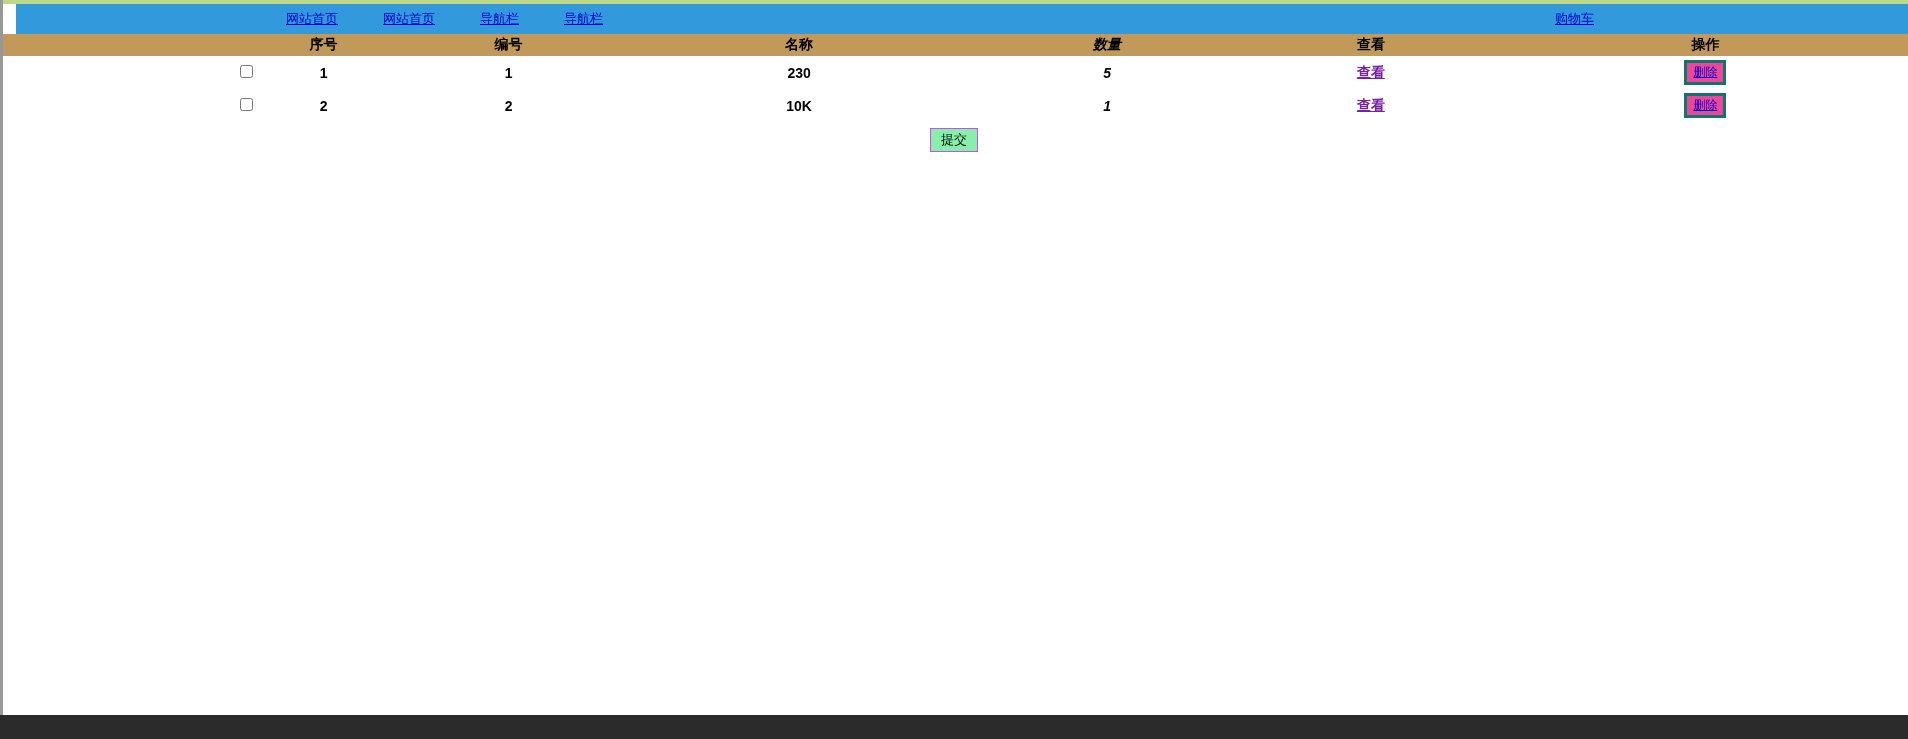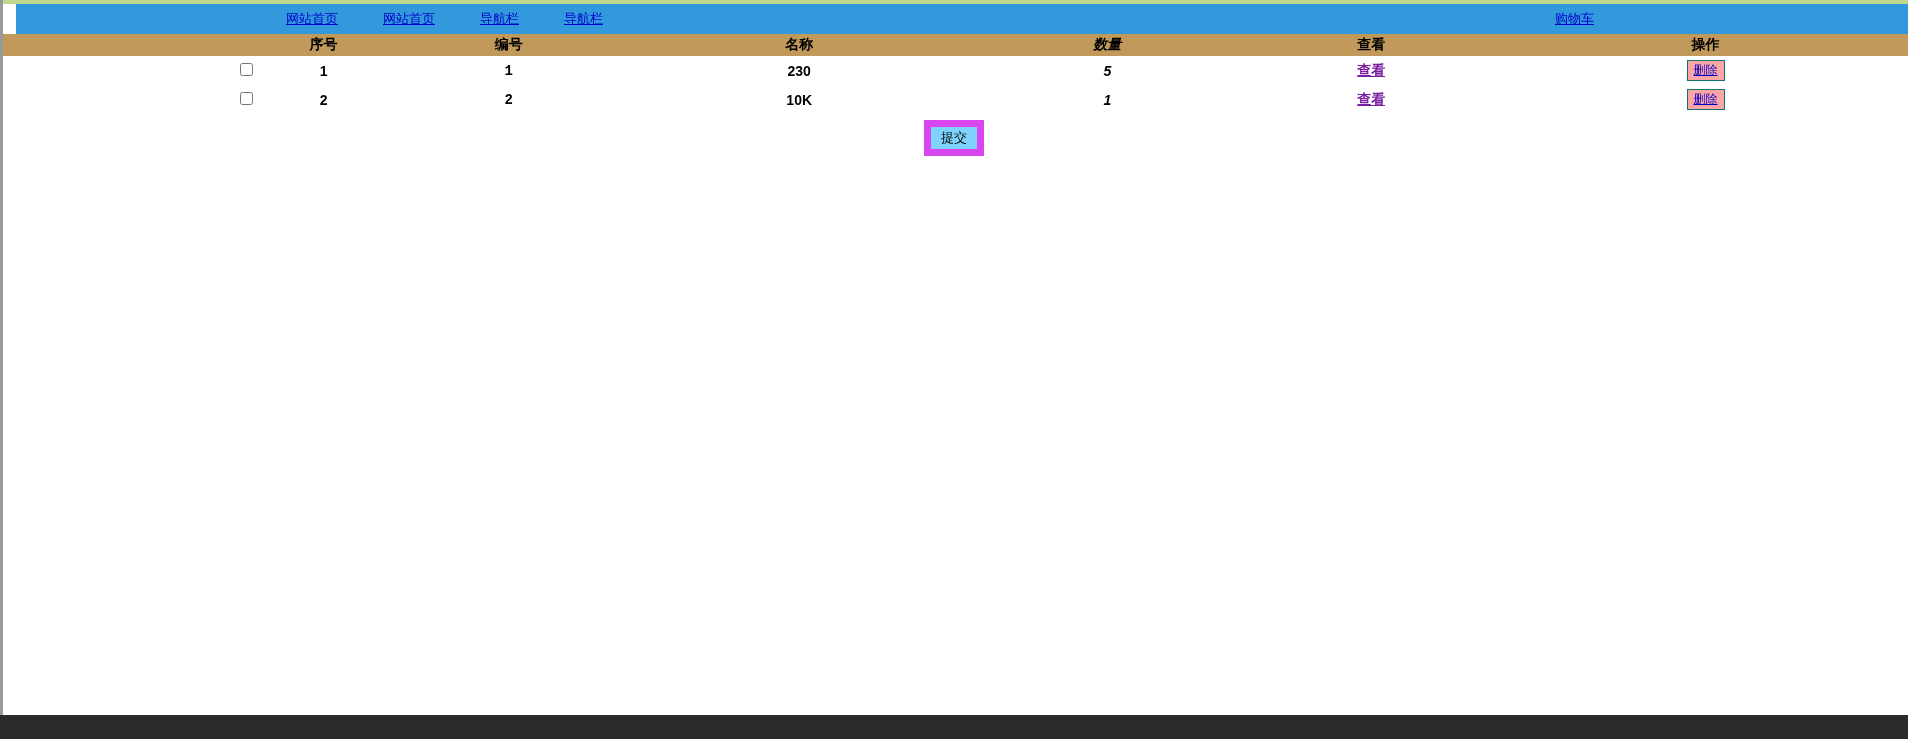--- a/index.html
+++ b/index.html
@@ -66,48 +66,48 @@
       color: #000;
       font-size: 14px;
     }
     tbody td {
       padding: 4px 0;
       text-align: center;
       vertical-align: middle;
     }
     .col-check { width: 6%; padding-left: 240px; }
     .col-seq { width: 8%; }
-    .col-id { width: 13%; font-family: Liberation Mono, monospace; }
+    .col-id { width: 13%; }
     .col-name { width: 20%; text-align: center; }
     .col-qty { width: 15%; font-style: italic; }
     .col-view { width: 15%; }
     .col-op { width: 23%; }
     .view-link {
       color: #7b1fa2;
       text-decoration: underline;
       font-weight: bold;
       cursor: pointer;
     }
     .del-btn {
-      background: #fca5a5;
-      border: 1px solid #0f766e;
+      background: #ec4899;
+      border: 3px solid #0f766e;
       padding: 1px 6px;
       font-size: 12px;
       color: #0000cc;
       text-decoration: underline;
       cursor: pointer;
       font-family: Arial, sans-serif;
     }
     .submit-row {
       text-align: center;
       padding: 6px 0;
     }
     .submit-btn {
-      background: #7dd3fc;
-      border: 7px solid #d946ef;
+      background: #86efac;
+      border: 1px solid #d946ef;
       padding: 2px 10px;
       font-size: 13px;
       cursor: pointer;
       font-family: Arial, sans-serif;
     }
     input[type="checkbox"] {
       cursor: pointer;
     }
     .footer {
       position: absolute;

